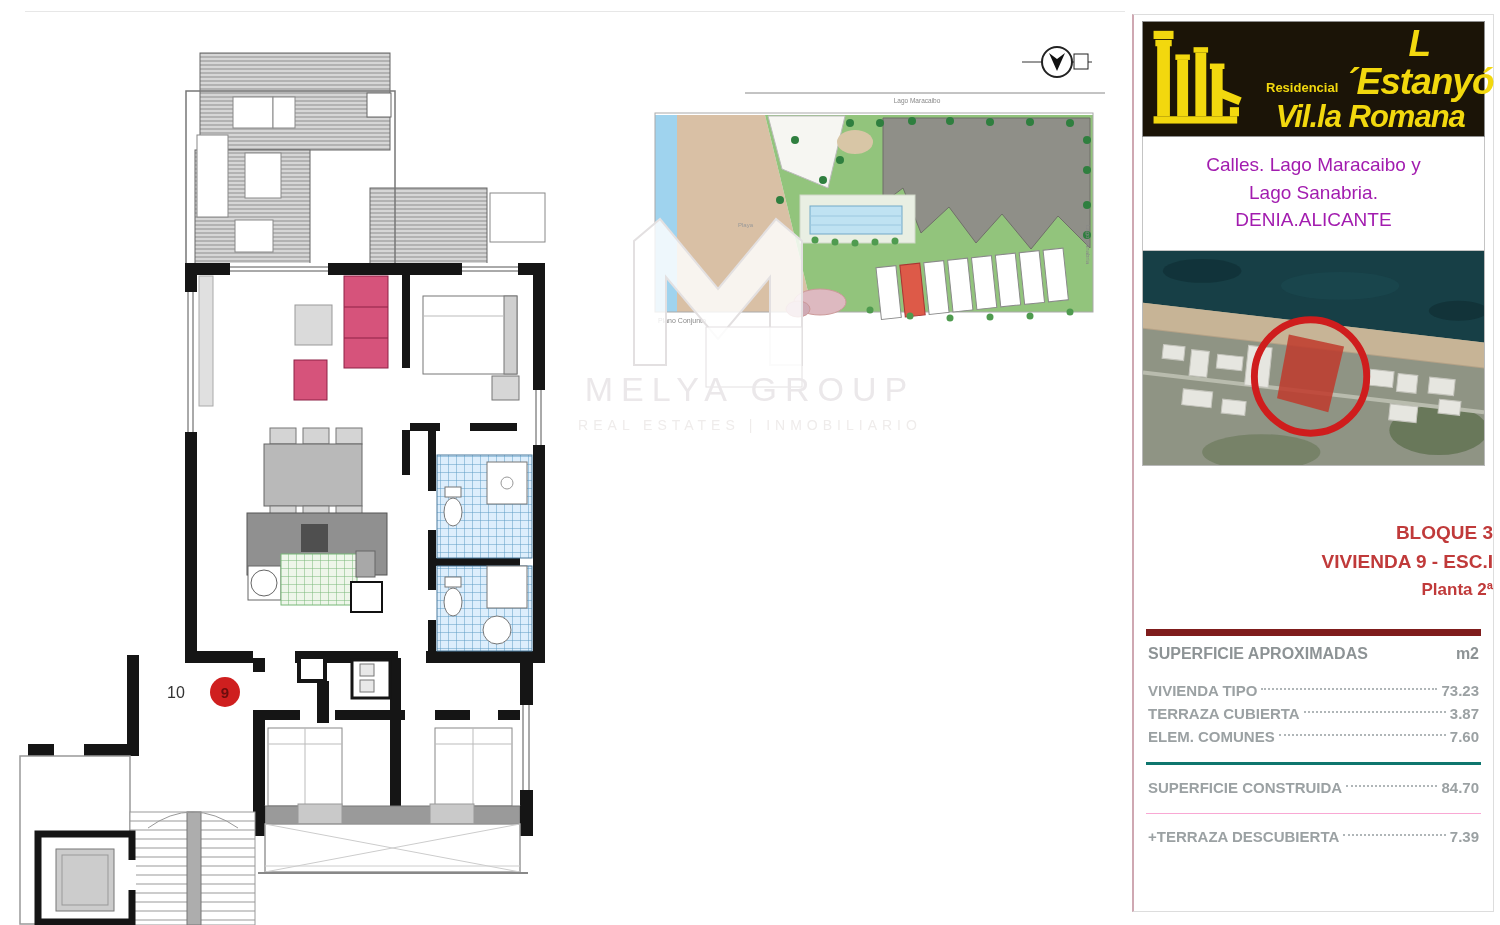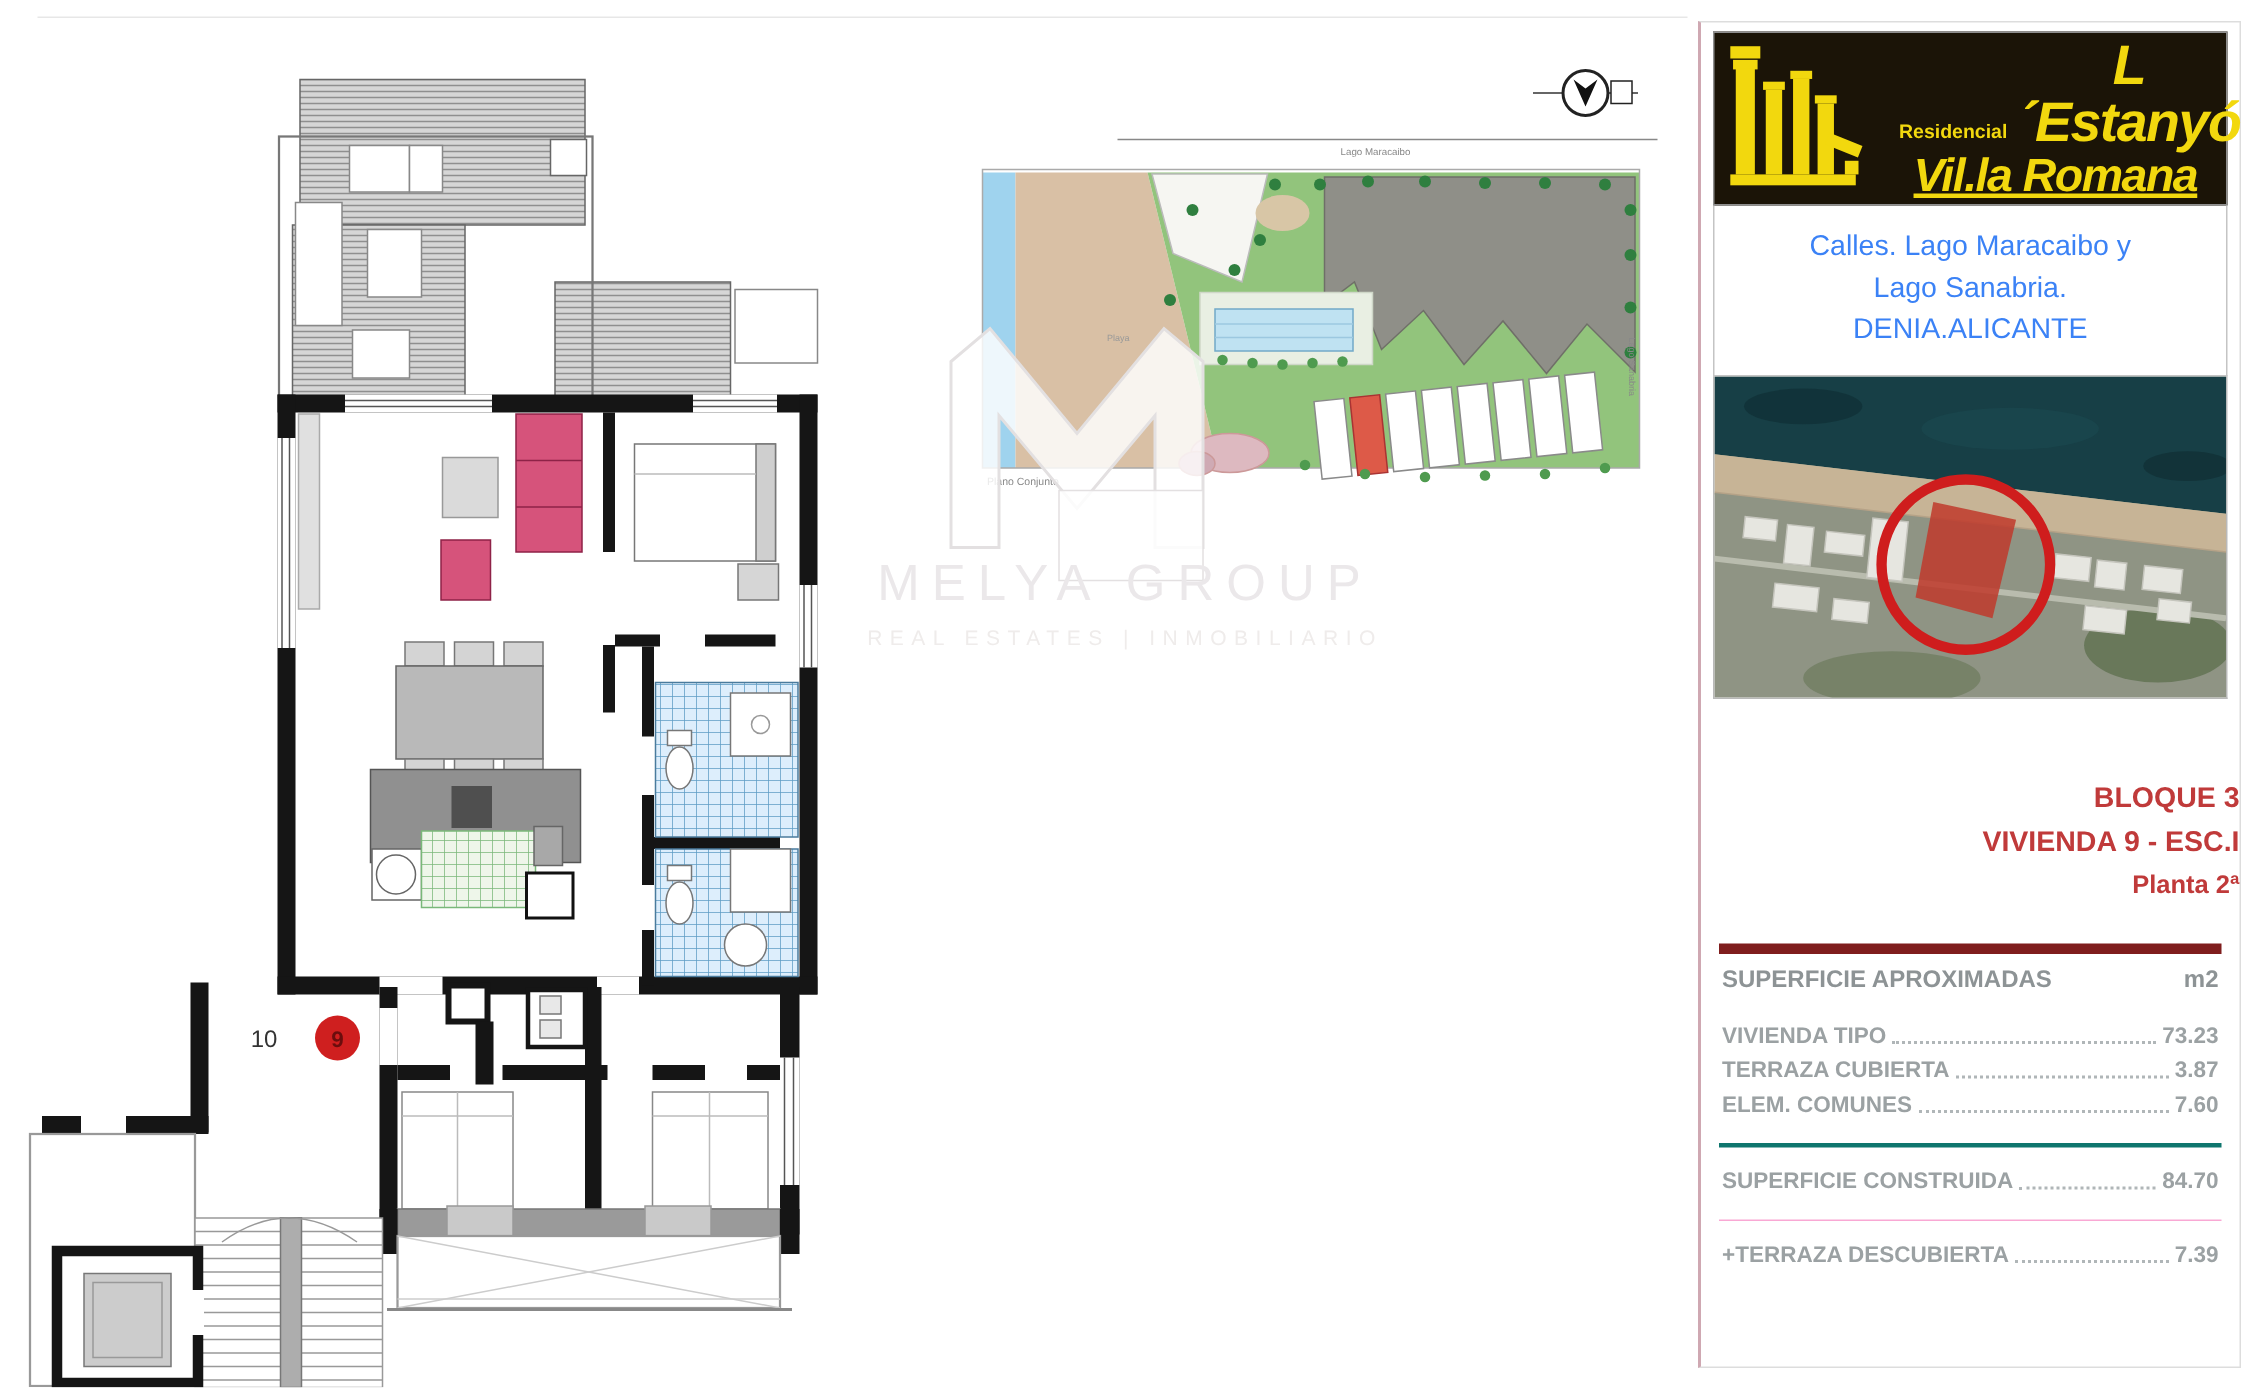--- a/index.html
+++ b/index.html
@@ -20,33 +20,33 @@
   
   .panel{position:absolute;left:1132px;top:14px;width:362px;height:898px;background:#fff;
          border:1px solid #ddd;border-left:2px solid #cfa8b2;box-sizing:border-box;z-index:3;}
   .logo-box{margin:6px 8px 0 8px;height:116px;background:#1b1407;border:1px solid #8f8f8f;
             display:flex;align-items:center;padding:4px 8px;box-sizing:border-box;}
   .logo-icon{flex:0 0 96px;height:100px;}
   .logo-text{flex:1;color:#f2d80e;text-align:center;line-height:1.02;}
   .logo-row1{display:flex;align-items:flex-end;justify-content:center;gap:7px;}
   .logo-pre{font-size:13px;font-weight:bold;padding-bottom:7px;margin-left:19px;}
   .logo-l1{font-size:37px;font-weight:bold;font-style:italic;letter-spacing:-1px;}
-  .logo-l2{font-size:31px;font-weight:bold;font-style:italic;letter-spacing:-1px;text-decoration:underline;}
+  .logo-l2{font-size:31px;font-weight:bold;font-style:italic;letter-spacing:-1px;}
   .address-box{margin:0 8px;border:1px solid #c4c4c4;border-top:none;padding:14px 4px 16px;
-               text-align:center;color:#3b82f6;font-size:19px;line-height:1.45;}
+               text-align:center;color:#a21caf;font-size:19px;line-height:1.45;}
   .aerial{margin:0 8px;height:215px;border:1px solid #b9b9b9;border-top:none;box-sizing:border-box;}
   .aerial svg{display:block;width:100%;height:100%;}
   .unit-title{margin-top:52px;text-align:right;color:#c03a3a;font-weight:bold;line-height:1.55;}
   .unit-l1{font-size:19px;}
   .unit-l2{font-size:19px;}
   .unit-l3{font-size:17px;margin-left:11px;}
   .area-table{margin:26px 12px 0 12px;color:#9ba1a3;font-weight:bold;font-size:15px;}
   .t-header{display:flex;justify-content:space-between;border-top:7px solid #7f1d1d;
             padding:9px 2px 16px 2px;color:#8d9395;font-size:16px;}
-  .t-row{display:flex;align-items:flex-end;padding:3px 2px;}
+  .t-row{display:flex;align-items:center;padding:3px 2px;}
   .t-leader{flex:1;border-bottom:2px dotted #b0b6b8;margin:0 4px 3px 4px;}
   .t-total{border-top:3px solid #0f766e;margin-top:14px;padding-top:14px;}
   .t-extra{border-top:1px solid #f9a8d4;margin-top:14px;padding-top:14px;}
 </style>
 </head>
 <body>
 
 <div id="page">
   <div class="hairline-top"></div>
 

